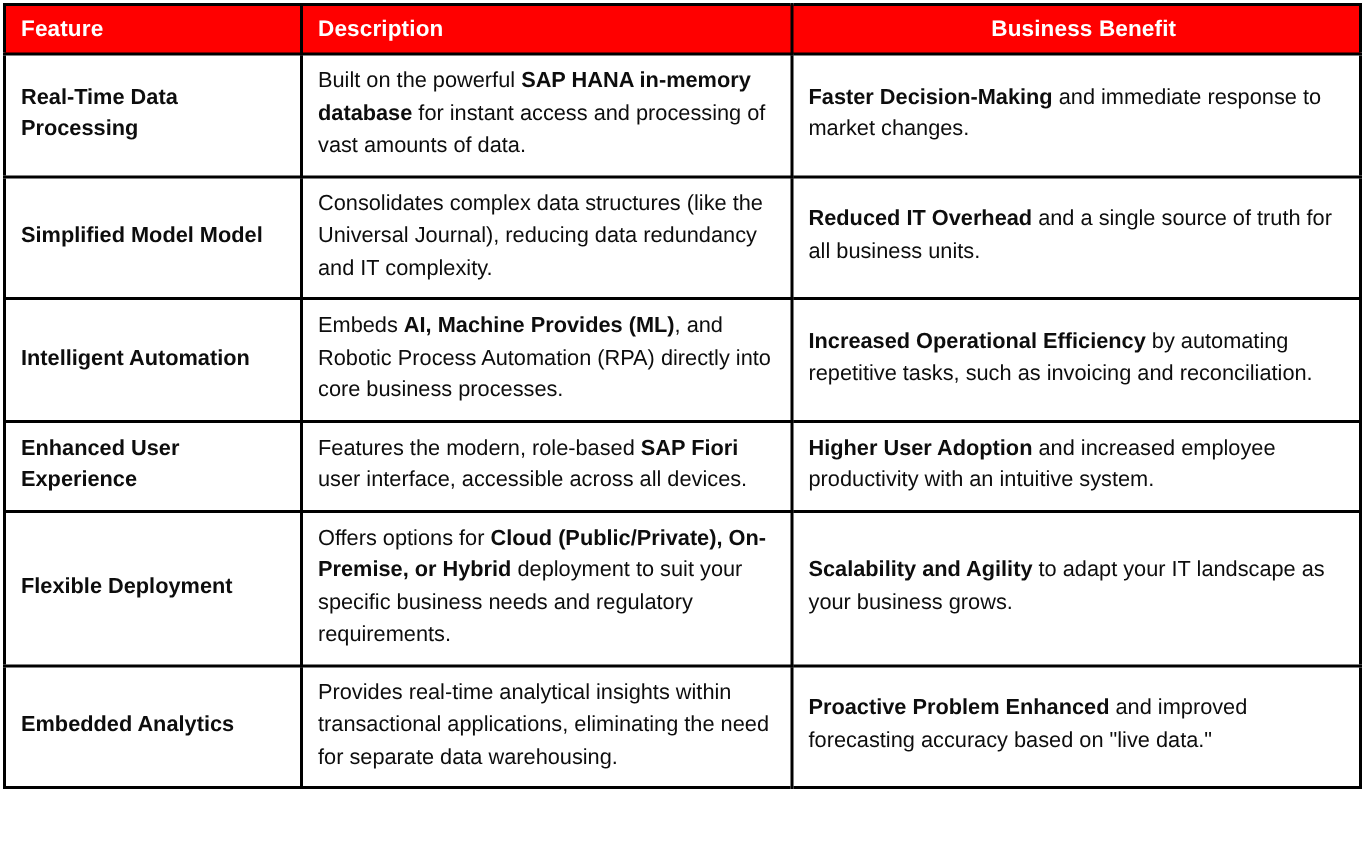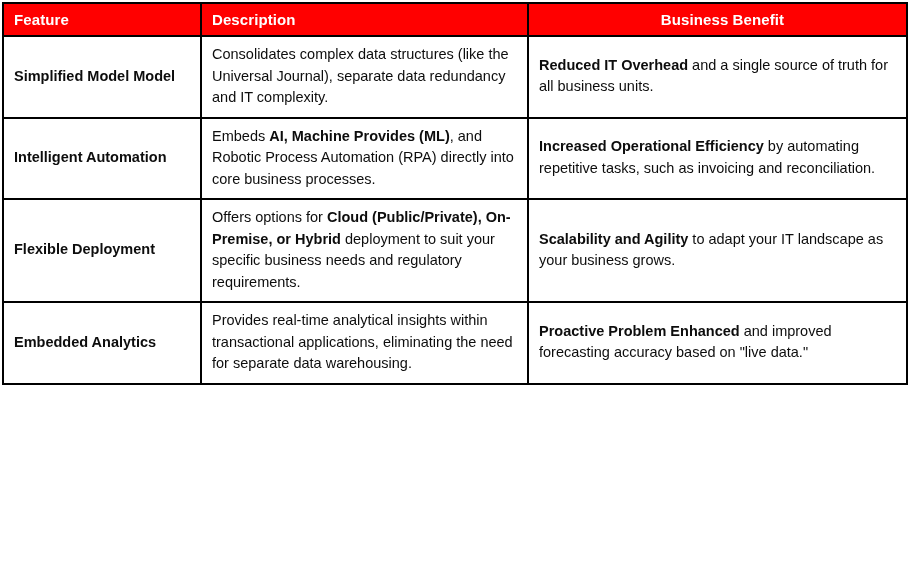--- a/index.html
+++ b/index.html
@@ -81,28 +81,38 @@
     </colgroup>
     <thead>
       <tr>
         <th>Feature</th>
         <th>Description</th>
         <th class="last">Business Benefit</th>
       </tr>
     </thead>
     <tbody id="table-body">
         <tr>
+          <td class="cell-feature">Real-Time Data Processing</td>
+          <td class="cell-description rich">Built on the powerful <b>SAP HANA in-memory database</b> for instant access and processing of vast amounts of data.</td>
+          <td class="cell-benefit rich last"><b>Faster Decision-Making</b> and immediate response to market changes.</td>
+        </tr>
+        <tr>
           <td class="cell-feature">Simplified Model Model</td>
-          <td class="cell-description rich">Consolidates complex data structures (like the Universal Journal), separate data redundancy and IT complexity.</td>
+          <td class="cell-description rich">Consolidates complex data structures (like the Universal Journal), reducing data redundancy and IT complexity.</td>
           <td class="cell-benefit rich last"><b>Reduced IT Overhead</b> and a single source of truth for all business units.</td>
         </tr>
         <tr>
           <td class="cell-feature">Intelligent Automation</td>
           <td class="cell-description rich">Embeds <b>AI, Machine Provides (ML)</b>, and Robotic Process Automation (RPA) directly into core business processes.</td>
           <td class="cell-benefit rich last"><b>Increased Operational Efficiency</b> by automating repetitive tasks, such as invoicing and reconciliation.</td>
+        </tr>
+        <tr>
+          <td class="cell-feature">Enhanced User Experience</td>
+          <td class="cell-description rich">Features the modern, role-based <b>SAP Fiori</b> user interface, accessible across all devices.</td>
+          <td class="cell-benefit rich last"><b>Higher User Adoption</b> and increased employee productivity with an intuitive system.</td>
         </tr>
         <tr>
           <td class="cell-feature">Flexible Deployment</td>
           <td class="cell-description rich">Offers options for <b>Cloud (Public/Private), On-Premise, or Hybrid</b> deployment to suit your specific business needs and regulatory requirements.</td>
           <td class="cell-benefit rich last"><b>Scalability and Agility</b> to adapt your IT landscape as your business grows.</td>
         </tr>
         <tr>
           <td class="cell-feature">Embedded Analytics</td>
           <td class="cell-description rich">Provides real-time analytical insights within transactional applications, eliminating the need for separate data warehousing.</td>
           <td class="cell-benefit rich last"><b>Proactive Problem Enhanced</b> and improved forecasting accuracy based on "live data."</td>

